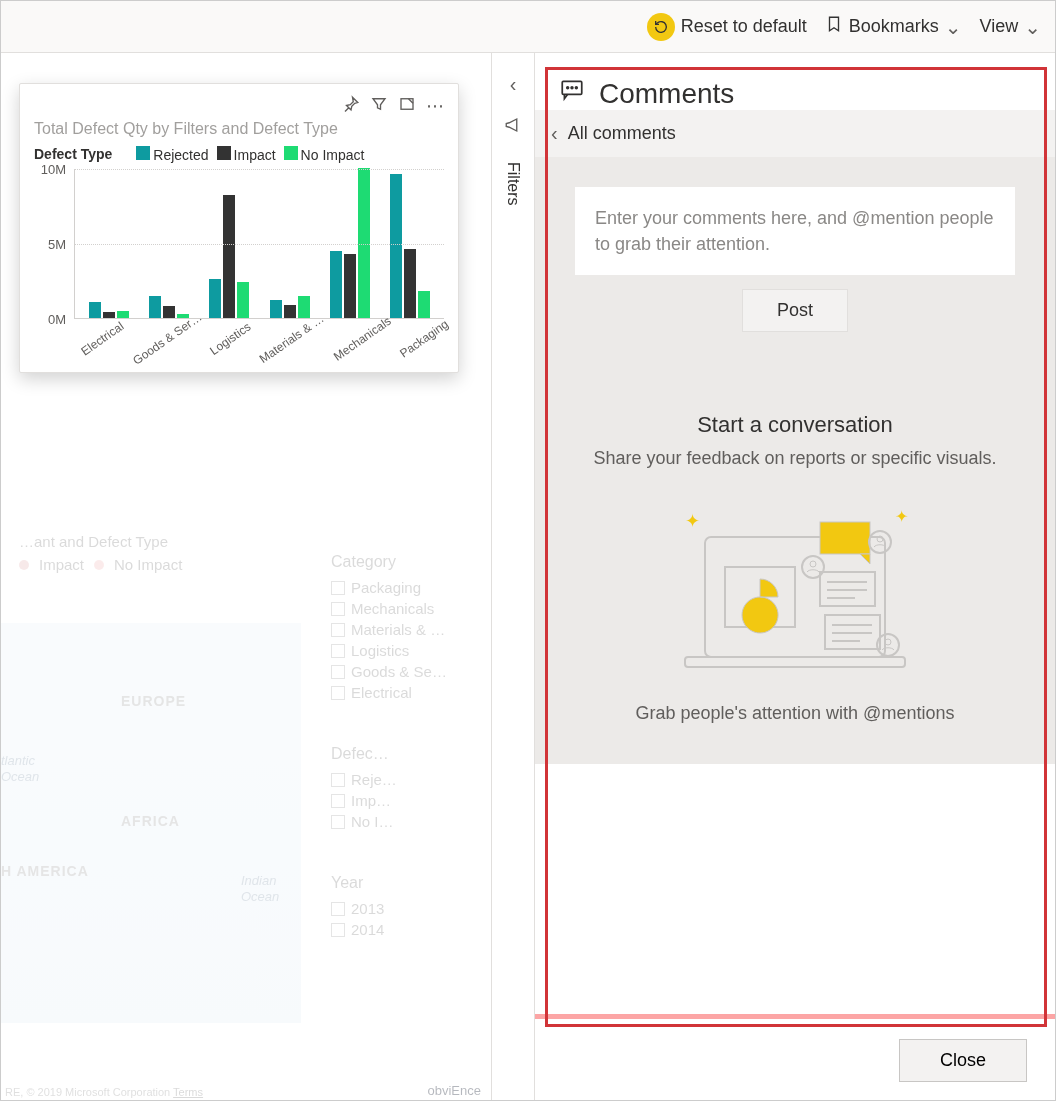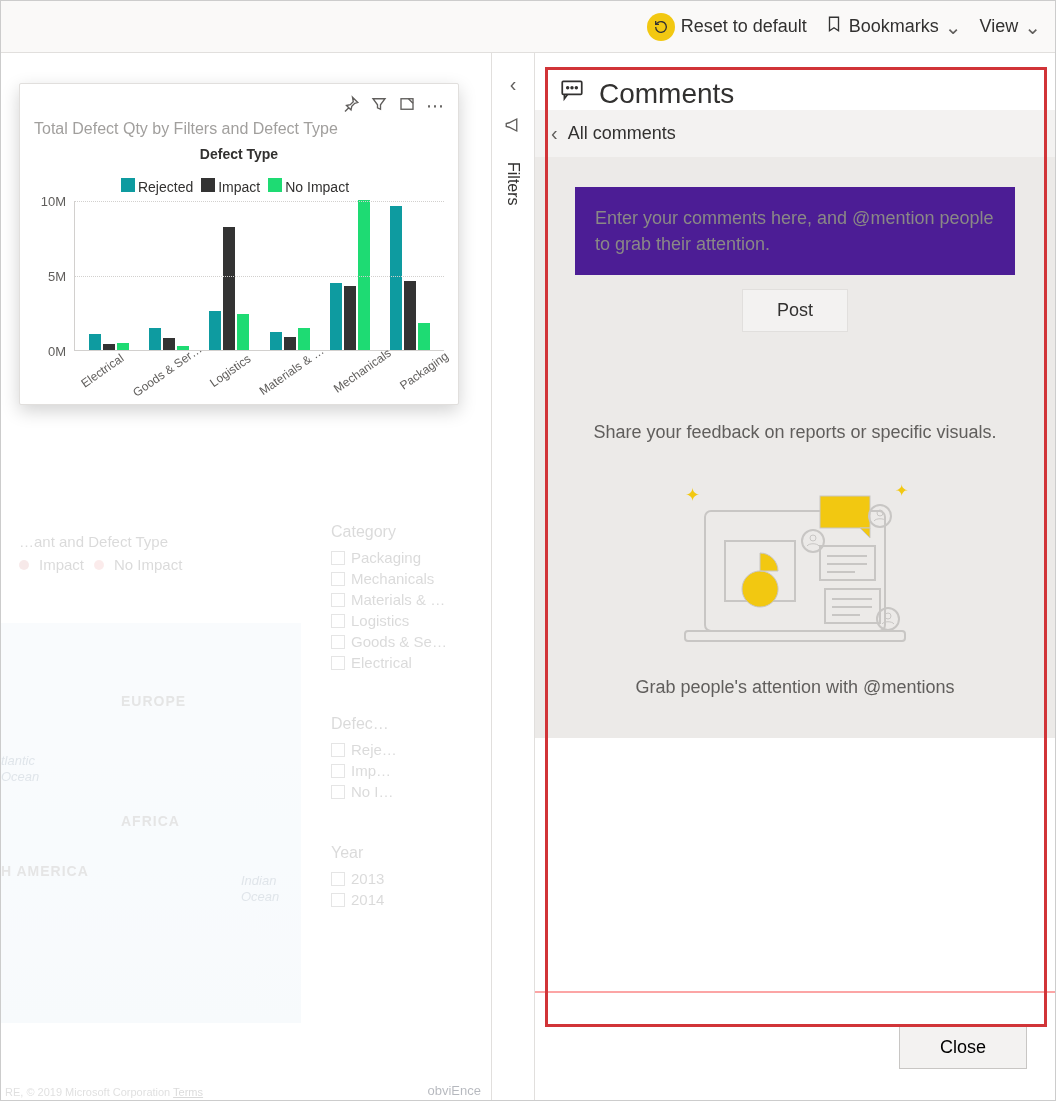--- a/index.html
+++ b/index.html
@@ -67,25 +67,24 @@
   }
   .visual-toolbar svg { width: 18px; height: 18px; }
   .chart-title {
     color: #a19f9d;
     font-size: 16px;
     font-weight: 400;
     margin: 2px 0 8px;
   }
   .legend {
     display: flex;
-    align-items: center;
-    gap: 16px;
+    align-items: flex-start;
+    gap: 24px;
     font-size: 14px;
     margin-bottom: 6px;
-    flex-direction: column;
   }
   .legend-label { font-weight: 600; font-size: 14px; }
   .swatch { width: 14px; height: 14px; display: inline-block; }
   .chart {
     position: relative;
     height: 195px;
     width: 100%;
   }
   .y-axis {
     position: absolute;
@@ -143,21 +142,21 @@
   .faded-bg {
     position: absolute;
     left: 0; top: 470px; right: 0; bottom: 0;
     opacity: 0.3;
     padding: 10px 18px;
     font-size: 15px;
     color: #888;
     pointer-events: none;
   }
   .faded-col { display:flex; flex-direction:column; gap:4px; }
-  .faded-heading { font-size:16px; color:#888; margin-bottom:4px;}
+  .faded-heading { font-size:16px; color:#888; margin-bottom:4px;margin-top:30px;}
   .faded-item { display:flex; align-items:center; gap:6px; }
   .fcheck { width:14px;height:14px;border:1px solid #aaa; }
   .map-bg {
     position:absolute; left:0; top:100px; width:300px; height:400px;
     background: linear-gradient(180deg,#eef5fb 0%,#e8f0f8 100%);
   }
   .map-label { position:absolute; font-weight:600; color:#aaa; font-size:14px; letter-spacing:1px; }
   .attrib { position:absolute; bottom:4px; left:4px; font-size:11px; color:#999; }
   .attrib a { color:#888; text-decoration:underline; }
   .obv { position:absolute; bottom:4px; right:10px; font-size:13px; color:#0f172a;}
@@ -213,21 +212,21 @@
     margin: 0 -24px;
   }
   .comment-entry-zone {
     background: #eceae8;
     margin: 0 -24px;
     padding: 30px 40px 40px;
     flex: 1;
     display: flex; flex-direction: column;
   }
   .comment-box {
-    background: #4c1d95;
+    background: #ffffff;
     padding: 18px 20px;
     font-size: 18px;
     color: #8a8886;
     line-height: 1.45;
     min-height: 88px;
   }
   .post-row { display:flex; justify-content:center; margin-top:14px; }
   .post-btn {
     background: #f3f2f1;
     border: 1px solid #e1dfdd;
@@ -236,22 +235,22 @@
     color: #323130;
     cursor: pointer;
   }
   .empty-state { text-align:center; margin-top:80px; color:#323130;}
   .empty-title { font-size:22px; font-weight:400; }
   .empty-sub { font-size:18px; color:#605e5c; margin-top:8px; line-height:1.4;}
   .illus { display:flex; justify-content:center; margin:26px 0 10px; }
   .grab-line { text-align:center; font-size:18px; color:#605e5c; margin-top:16px;}
   .close-row {
     display:flex; justify-content:flex-end;
-    padding: 33px 28px;
-    border-top: 2px solid #fca5a5;
+    padding: 20px 28px;
+    border-top: 5px solid #fca5a5;
     background: #fff;
   }
   .close-btn {
     background: #f3f2f1;
     border: 1px solid #c8c6c4;
     padding: 10px 40px;
     font-size: 18px;
     cursor: pointer;
   }
   .chev { font-size:20px; color:#605e5c; }
@@ -456,20 +455,21 @@
       <div class="all-comments-bar">
         <span class="chev">‹</span>
         <span>All comments</span>
       </div>
       <div class="comment-entry-zone">
         <div class="comment-box">Enter your comments here, and @mention people to grab their attention.</div>
         <div class="post-row">
           <button class="post-btn">Post</button>
         </div>
         <div class="empty-state">
+          <div class="empty-title">Start a conversation</div>
           <div class="empty-sub">Share your feedback on reports or specific visuals.</div>
           <div class="illus">
             <svg width="300" height="190" viewBox="0 0 300 190">
               <text x="40" y="30" fill="#f2c811" font-size="18">✦</text>
               <text x="250" y="25" fill="#f2c811" font-size="16">✦</text>
               <rect x="60" y="40" width="180" height="120" rx="6" fill="none" stroke="#c8c6c4" stroke-width="2"></rect>
               <rect x="40" y="160" width="220" height="10" rx="3" fill="none" stroke="#c8c6c4" stroke-width="2"></rect>
               <rect x="80" y="70" width="70" height="60" fill="none" stroke="#c8c6c4" stroke-width="2"></rect>
               <path d="M115 100 a18 18 0 1 0 0.1 0 M115 100 L115 82 A18 18 0 0 1 133 100 z" fill="#f2c811" stroke="#c8c6c4"></path>
               <rect x="175" y="25" width="50" height="32" fill="#f2c811" stroke="#c8c6c4"></rect>

